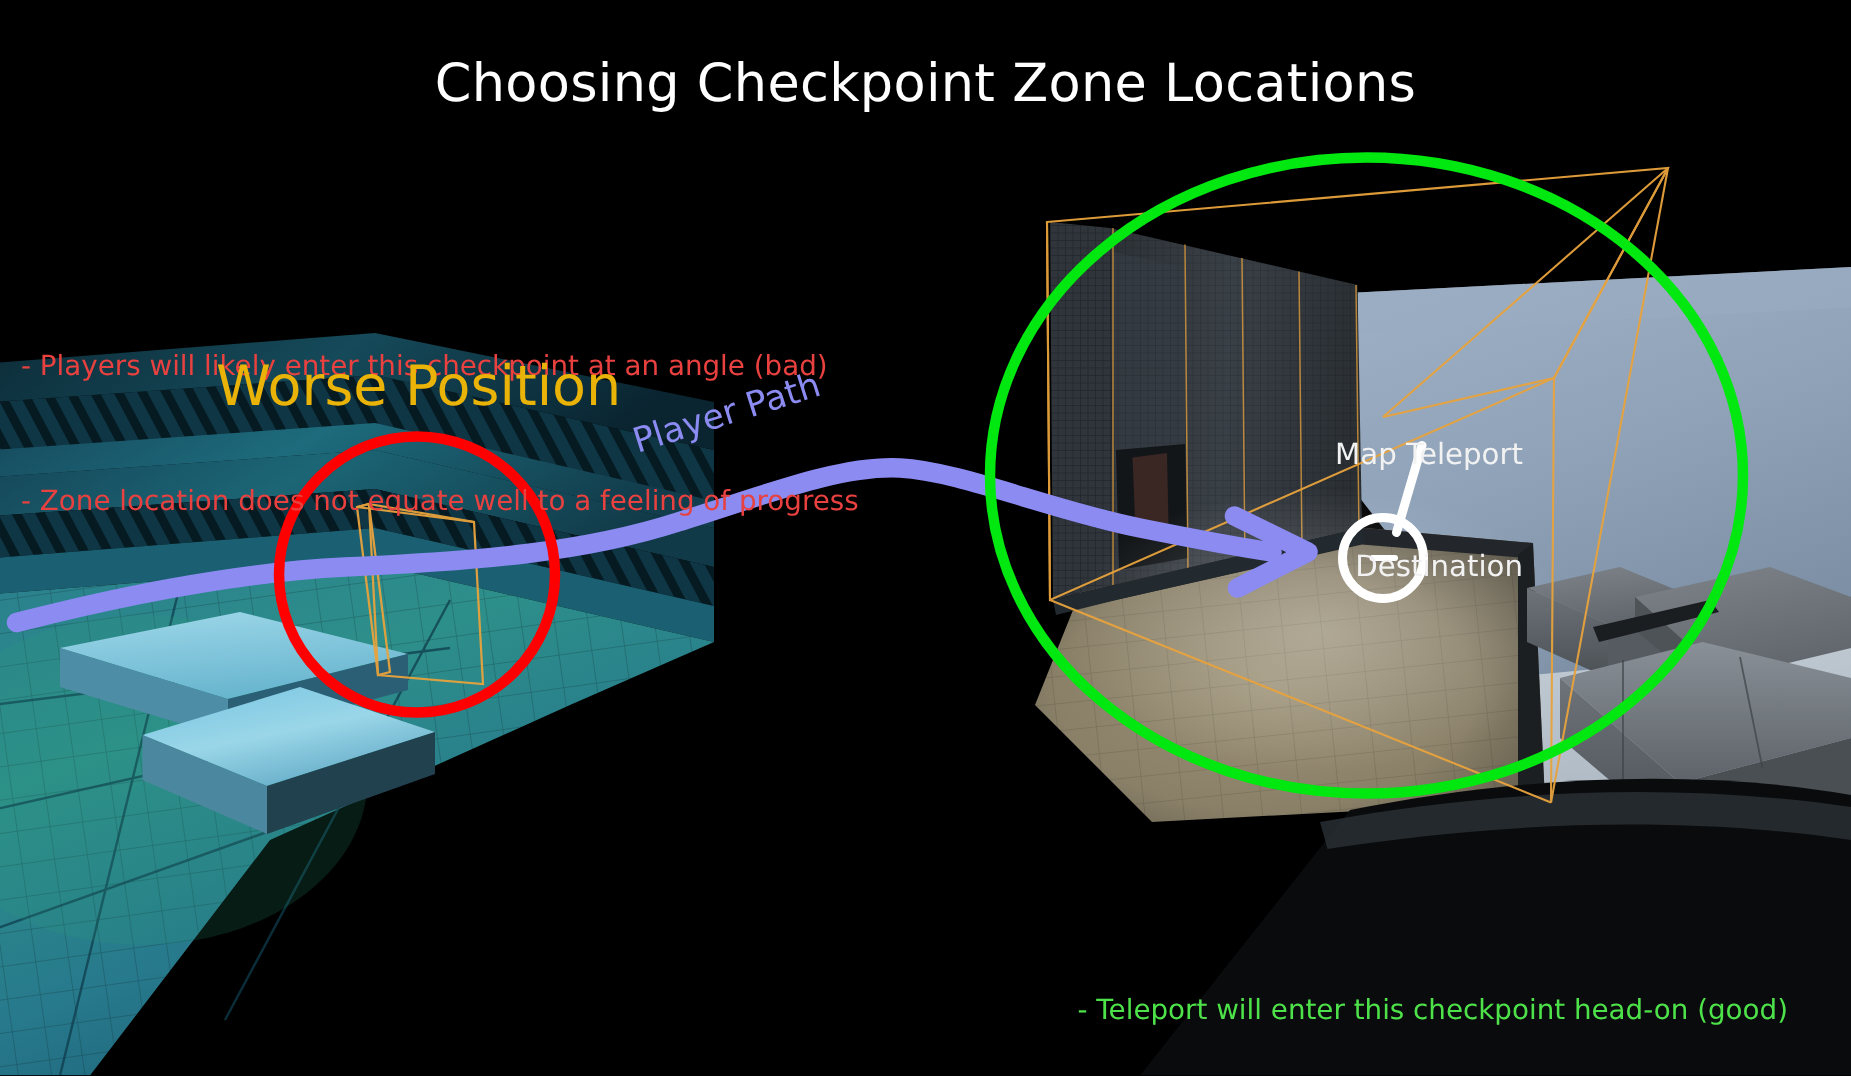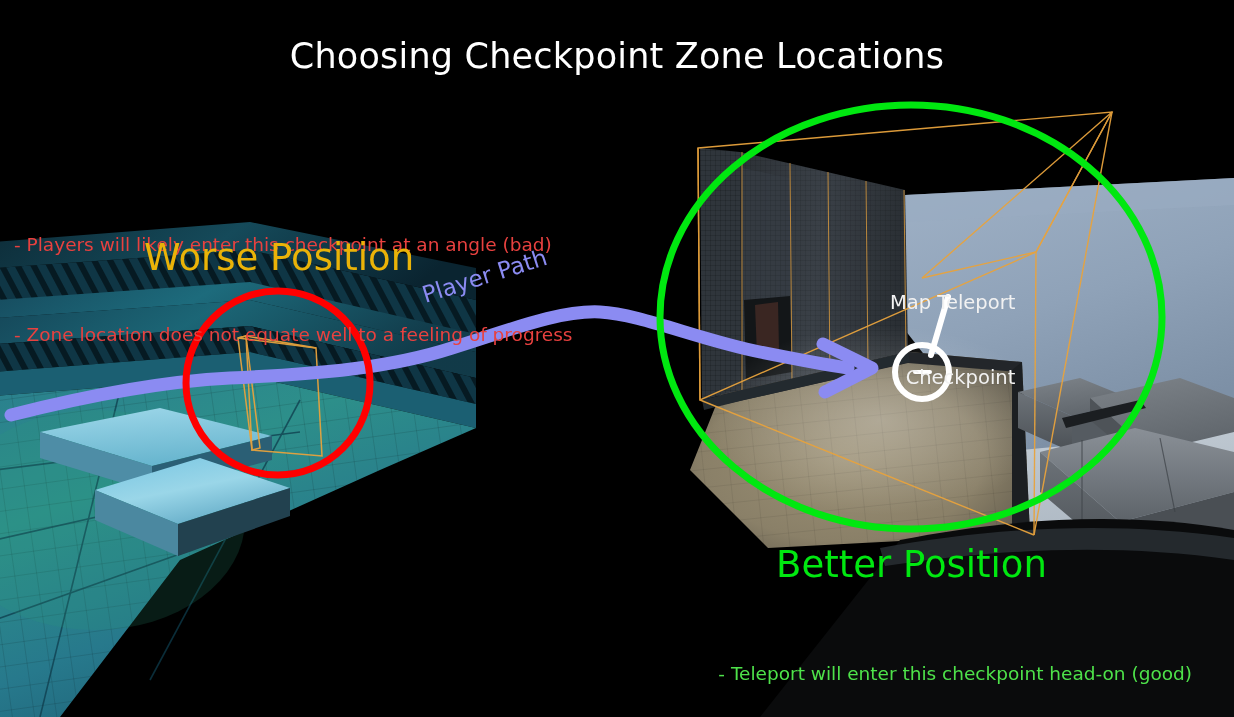--- a/index.html
+++ b/index.html
@@ -274,24 +274,23 @@
     <span class="bline">- Players will likely enter this checkpoint at an angle (bad)</span>
     <span class="bline">- Zone location does not equate well to a feeling of progress</span>
   </div>
 
   <div class="txt" id="worse-label">Worse Position</div>
 
   <div class="txt" id="player-path-label">Player Path</div>
 
   <div class="txt" id="teleport-label">
     <span class="bline">Map Teleport</span>
-    <span class="bline">Checkpoint</span>
+    <span class="bline">Destination</span>
   </div>
 
-  <div class="txt" id="better-label">Better Position</div>
 
   <div class="txt" id="better-bullets">
     <span class="bline">- Teleport will enter this checkpoint head-on (good)</span>
     
     
   </div>
 
 </div>
 
 </body></html>

